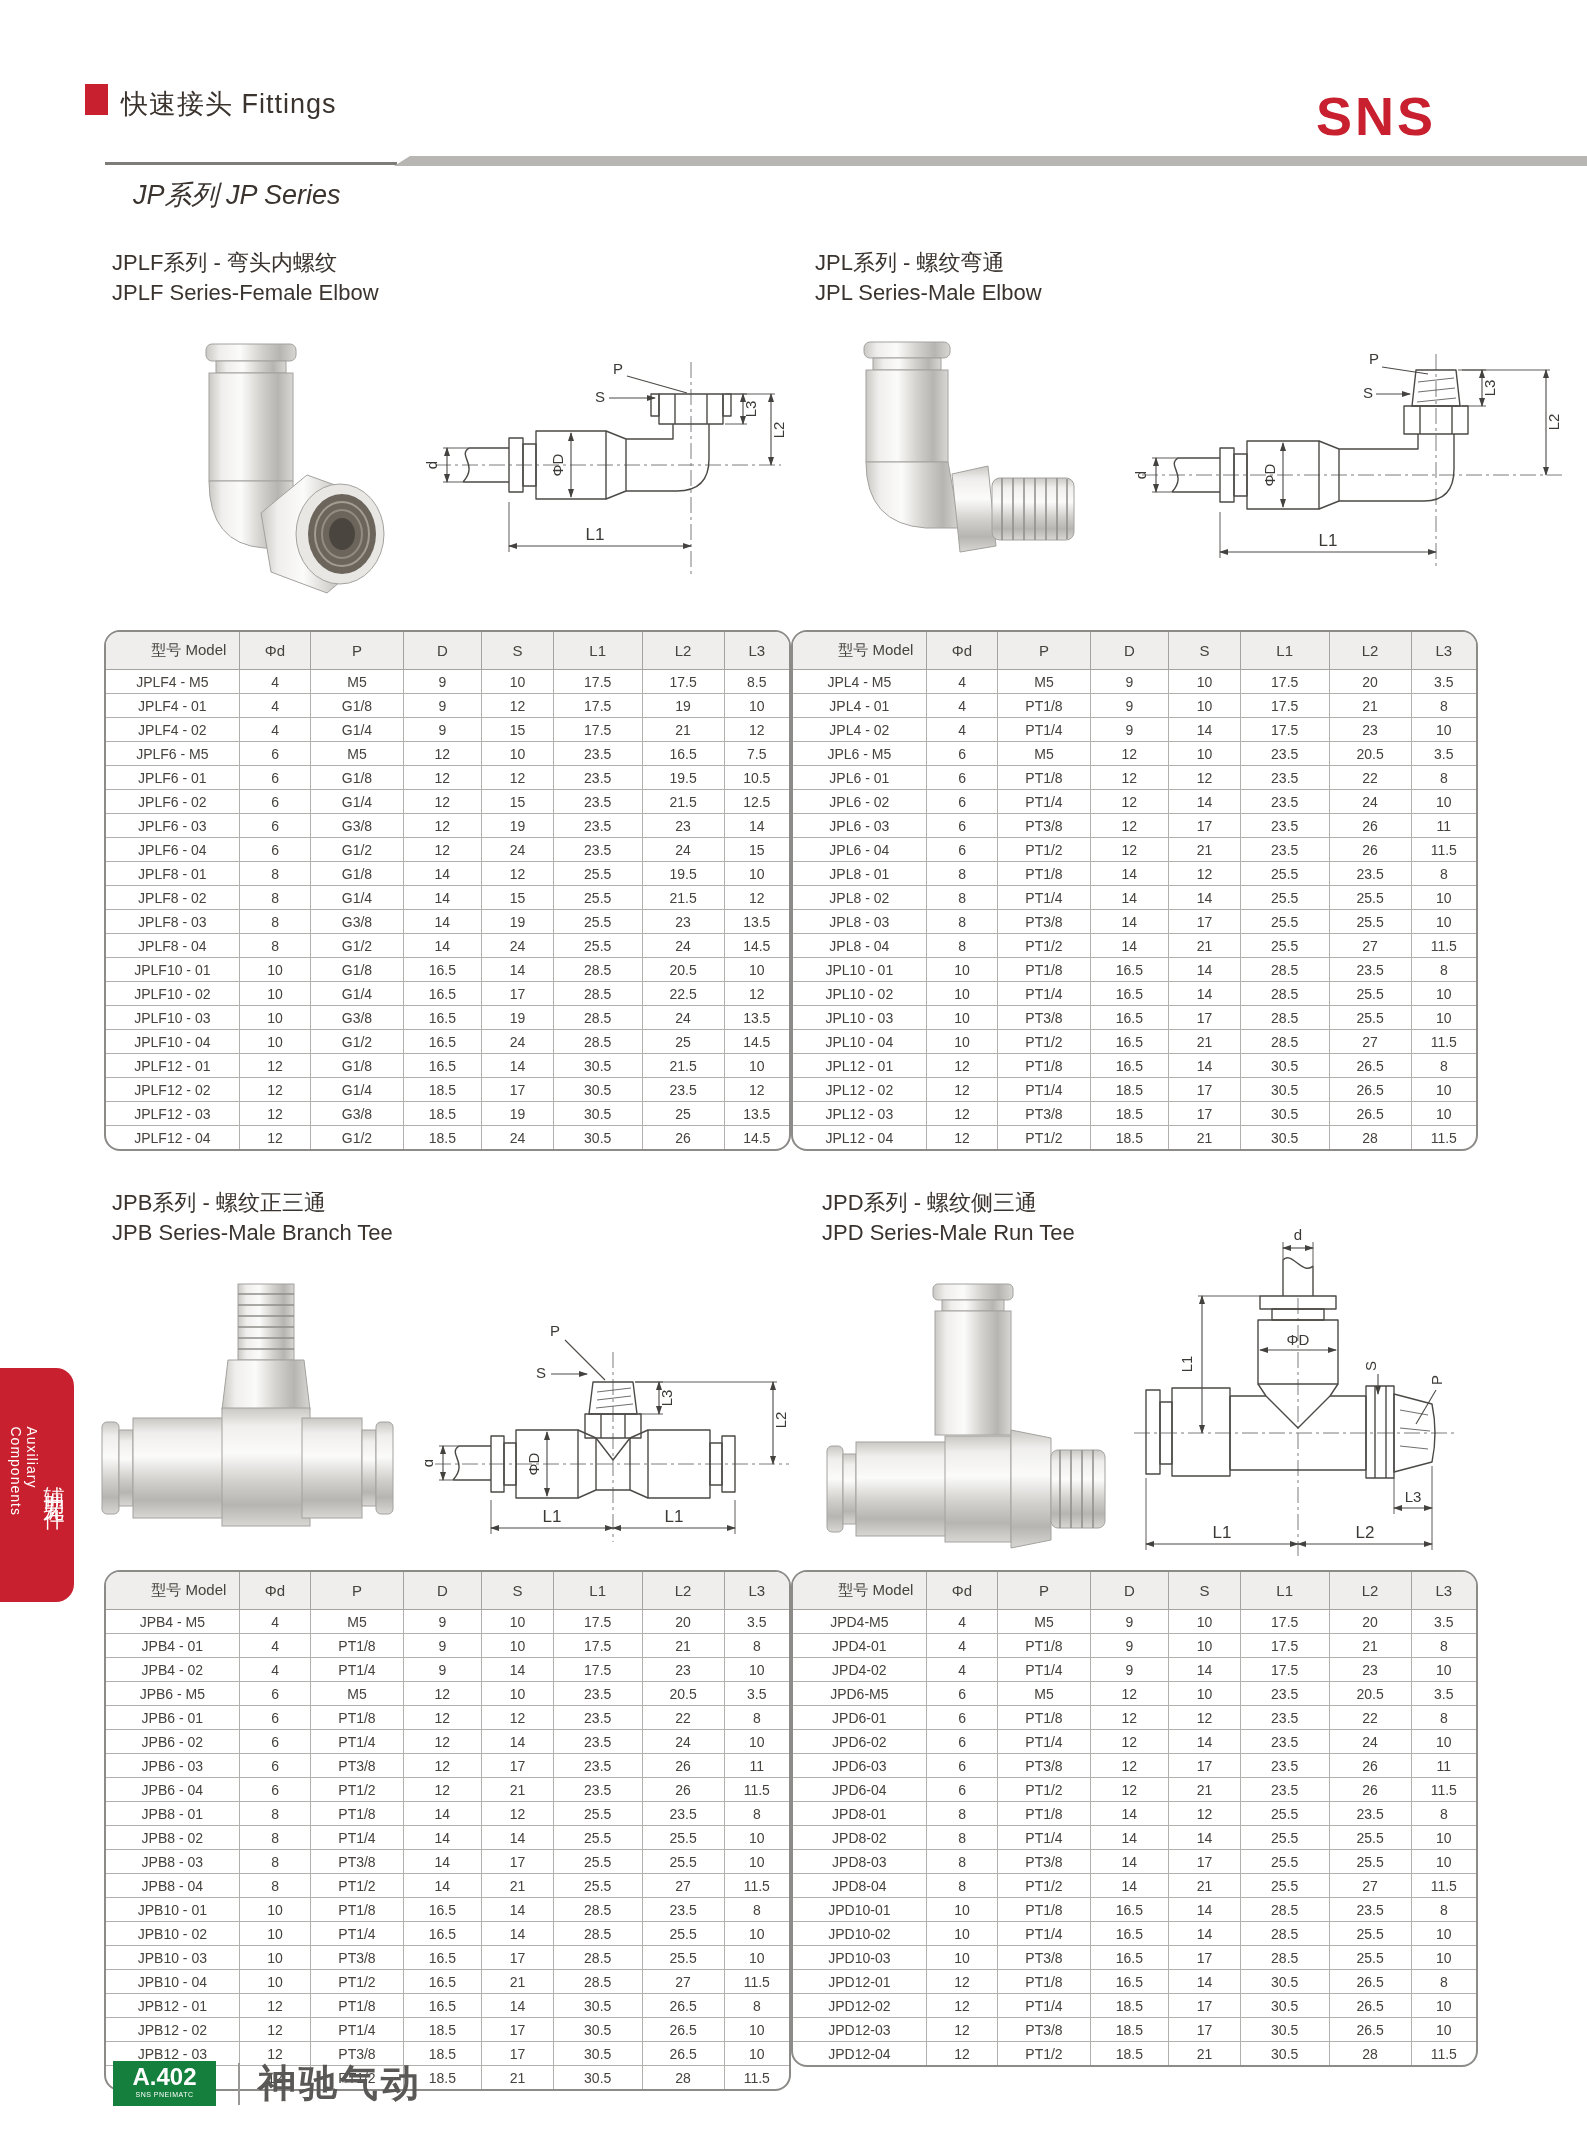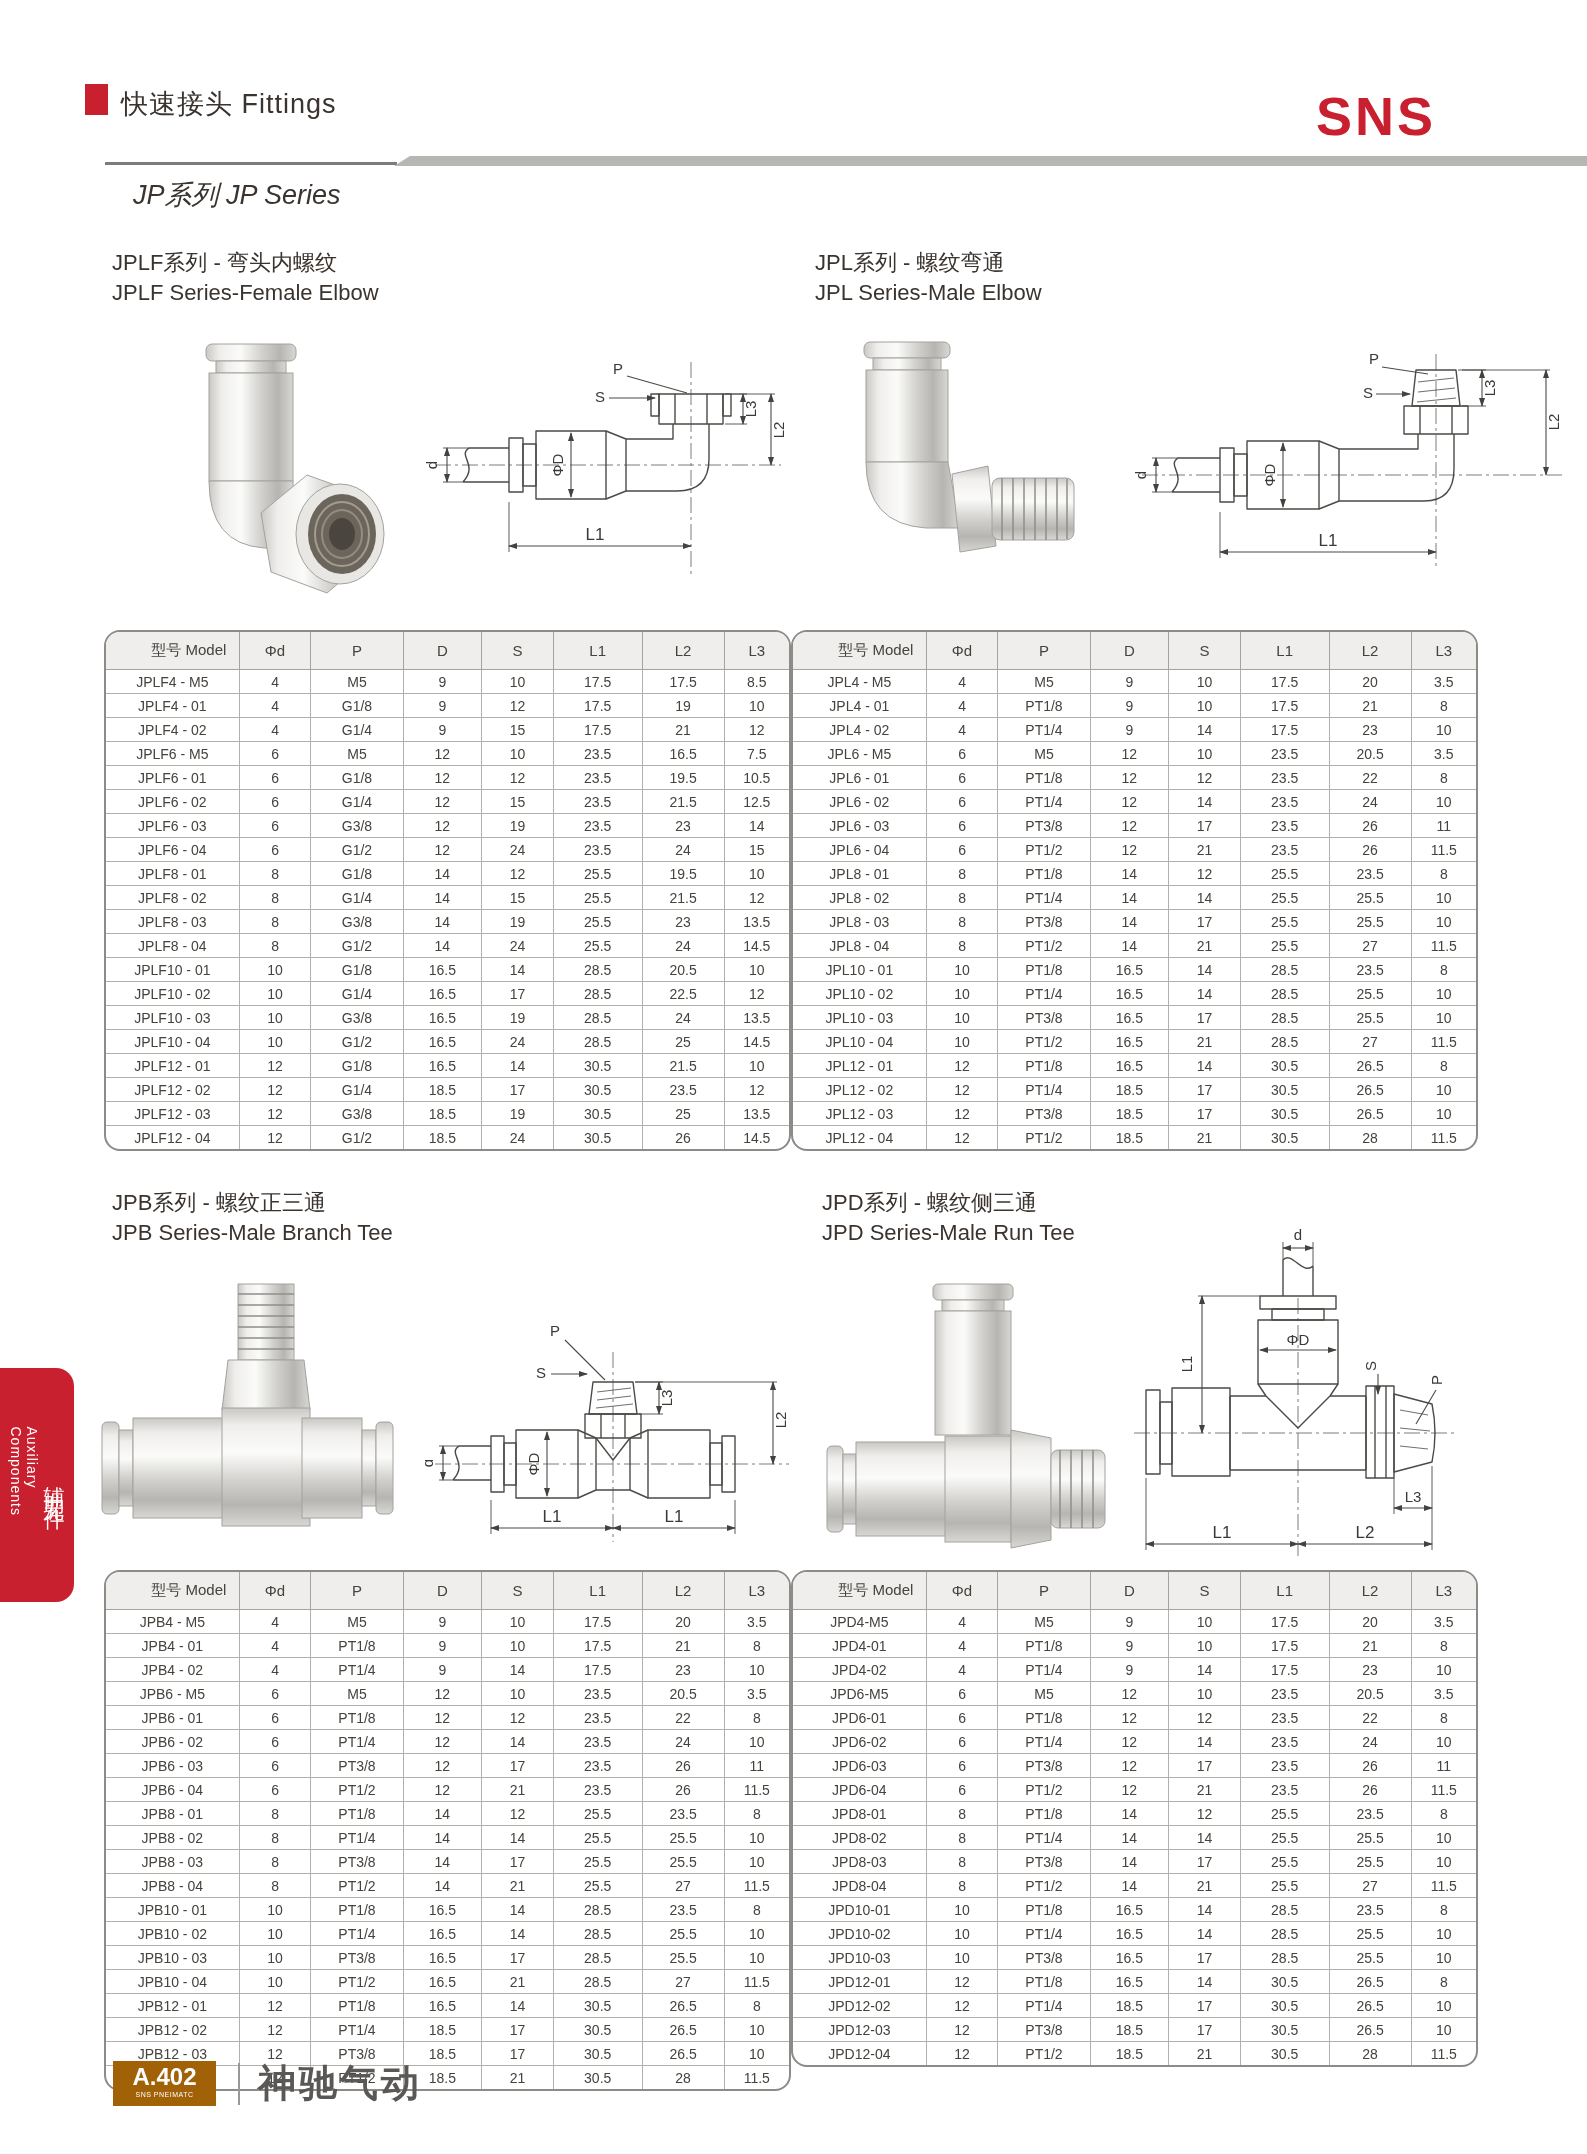--- a/index.html
+++ b/index.html
@@ -30,21 +30,21 @@
   table.spec tr:last-child td{border-bottom:none;}
 
   
   .side{left:0;top:1368px;width:74px;height:234px;background:#c8202f;border-radius:0 18px 18px 0;}
   .side-en{position:absolute;left:8px;top:50%;transform:translateY(-50%);
            writing-mode:vertical-rl;font-size:14px;color:#fff;letter-spacing:1px;}
   .side-cn{position:absolute;left:40px;top:50%;transform:translateY(-50%);
            writing-mode:vertical-rl;font-size:21px;color:#fff;letter-spacing:8px;}
 
   
-  .pagebox{left:113px;top:2061px;width:103px;height:45px;background:#a16207;color:#fff;text-align:center;}
+  .pagebox{left:113px;top:2061px;width:103px;height:45px;background:#15803d;color:#fff;text-align:center;}
   .pagebox .num{font-size:24px;font-weight:bold;line-height:28px;padding-top:2px;}
   .pagebox .sub{font-size:7px;letter-spacing:.5px;line-height:8px;}
   .fdiv{left:238px;top:2063px;width:2px;height:42px;background:#9a9896;}
   .flogo{left:258px;top:2058px;font-size:38px;font-weight:bold;color:#5a5856;letter-spacing:3px;}
 
   
   .ol{fill:none;stroke:#4c4a46;stroke-width:1.4;stroke-linejoin:round;}
   .dim{stroke:#4c4a46;stroke-width:1.1;fill:none;}
   .ext{stroke:#4c4a46;stroke-width:.9;fill:none;}
   .cl{stroke:#6e6e6e;stroke-width:.9;stroke-dasharray:16 4 3 4;fill:none;}

